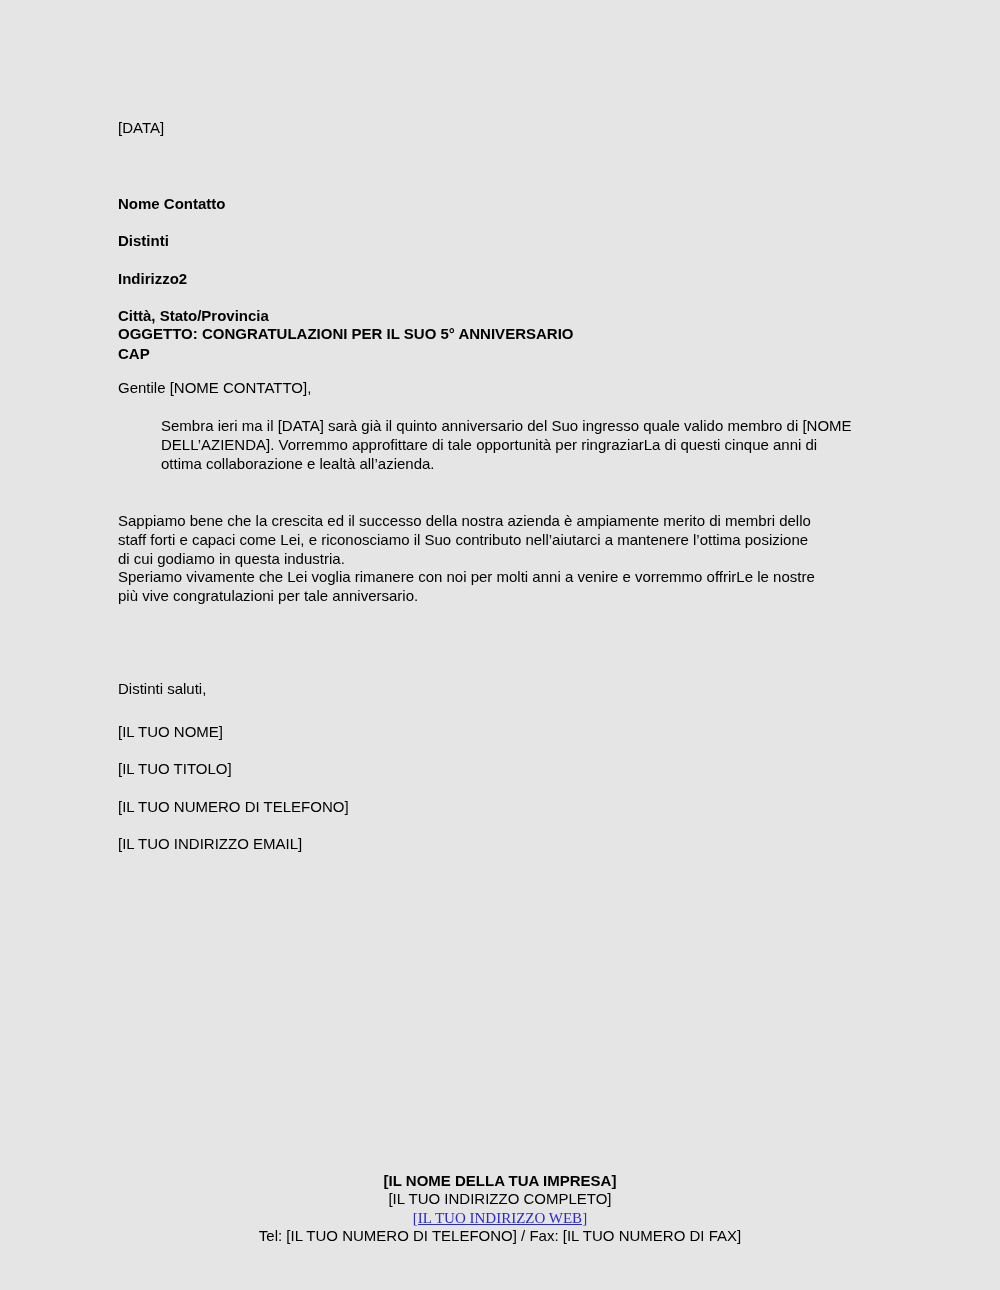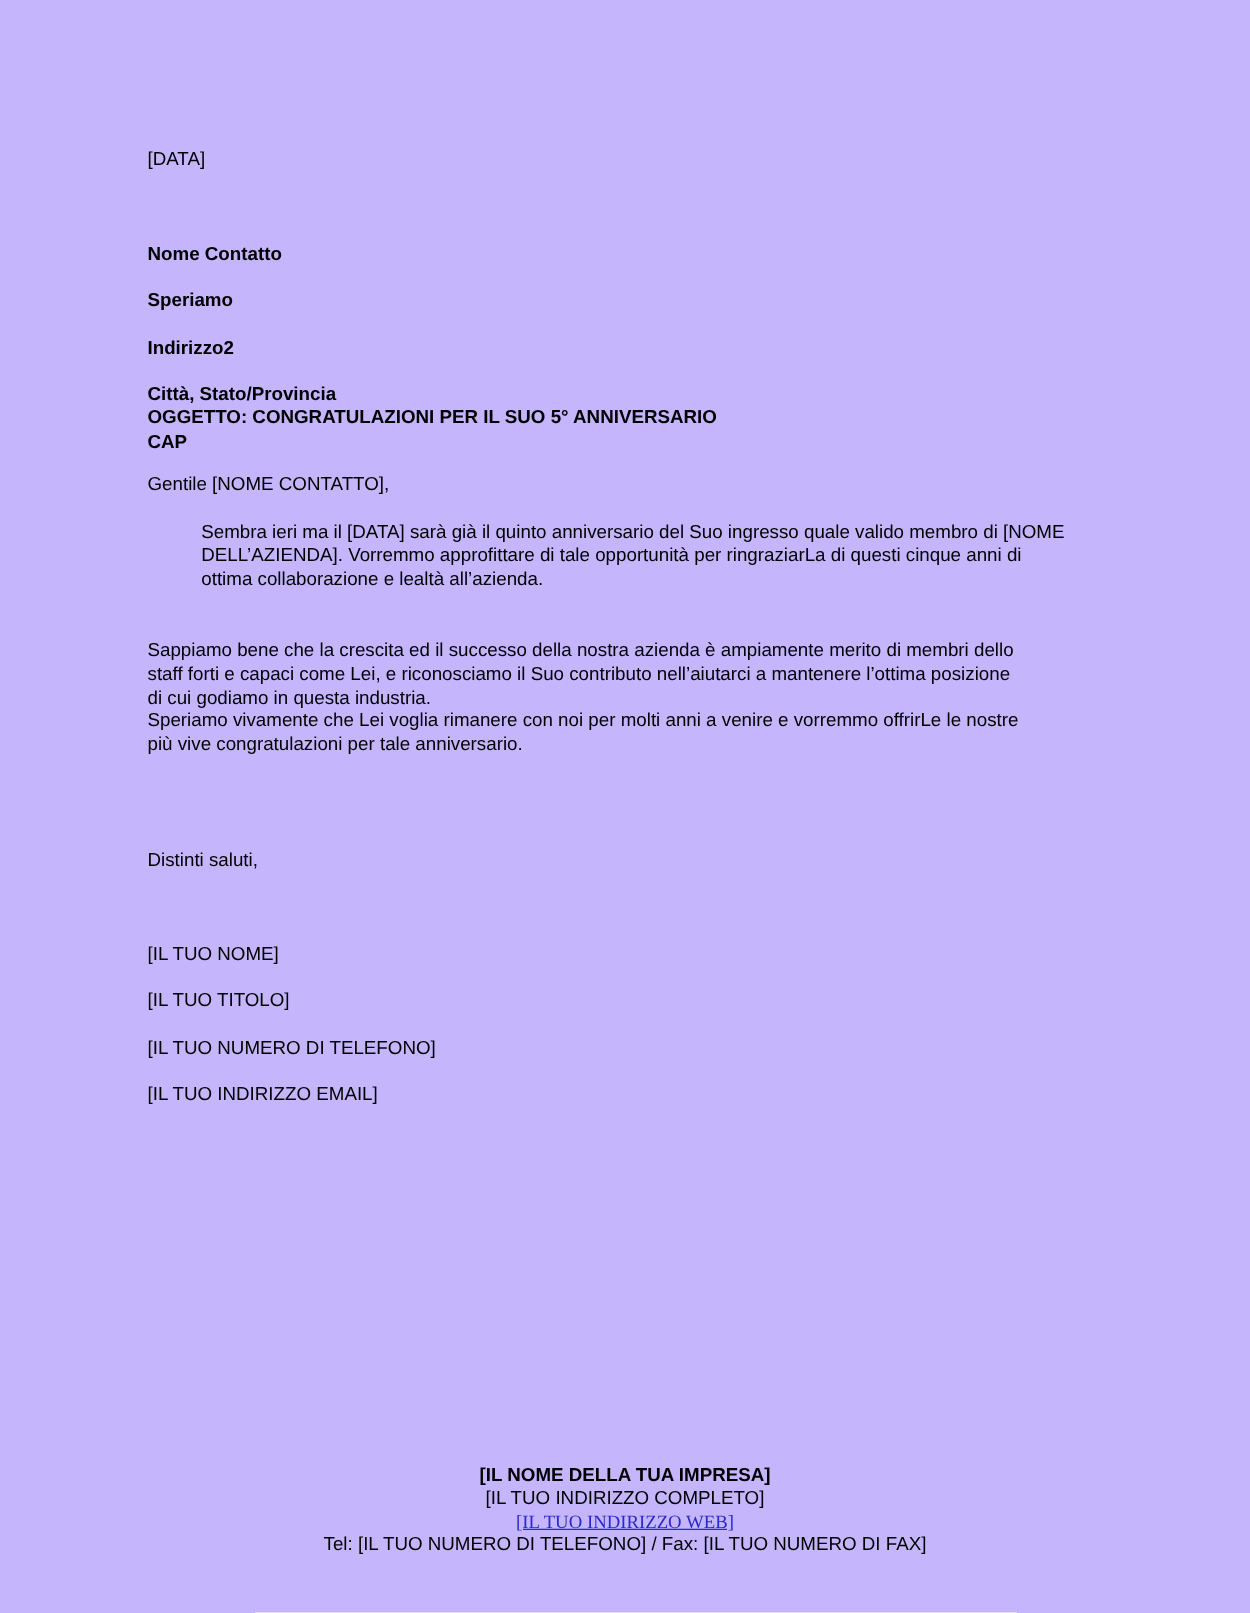--- a/index.html
+++ b/index.html
@@ -4,42 +4,42 @@
 <style>
   html, body {
     margin: 0;
     padding: 0;
     background: #ffffff;
   }
   .page {
     position: relative;
     width: 1000px;
     height: 1290px;
-    background: #c4b5fd;
+    background: #e5e5e5;
     font-family: "Liberation Sans", sans-serif;
     font-size: 15px;
     line-height: 18.75px;
     color: #000000;
     overflow: hidden;
   }
   .block {
     position: absolute;
     left: 118px;
     max-width: 830px;
     white-space: pre-line;
   }
   .date-block      { top: 119px; }
   .recipient-block { top: 176px; font-weight: bold; }
   .subject-block   { top: 325px; font-weight: bold; }
   .greeting-block  { top: 379px; }
   .para-1          { top: 417px; margin-left: 43px; }
   .para-2          { top: 494px; margin-top: 18px; }
   .para-3          { top: 568px; }
   .closing-block   { top: 680px; }
-  .signature-block { top: 736px; }
+  .signature-block { top: 704px; }
   .footer {
     position: absolute;
     left: 0;
     right: 0;
     top: 1160px;
     text-align: center;
     line-height: 18.3px;
     margin-top: 12px;
   }
   .footer .company-name { font-weight: bold; }
@@ -52,21 +52,21 @@
 </style>
 </head>
 <body>
 
 <div class="page">
 
   <div class="block date-block">[DATA]</div>
 
   <div class="block recipient-block">
     <div>Nome Contatto</div>
-    <div>Speriamo</div>
+    <div>Distinti</div>
     <div>Indirizzo2</div>
     <div>Città, Stato/Provincia</div>
     <div>CAP</div>
   </div>
 
   <div class="block subject-block">OGGETTO: CONGRATULAZIONI PER IL SUO 5° ANNIVERSARIO</div>
 
   <div class="block greeting-block">Gentile [NOME CONTATTO],</div>
 
   <div class="block para-1">Sembra ieri ma il [DATA] sarà già il quinto anniversario del Suo ingresso quale valido membro di [NOME

